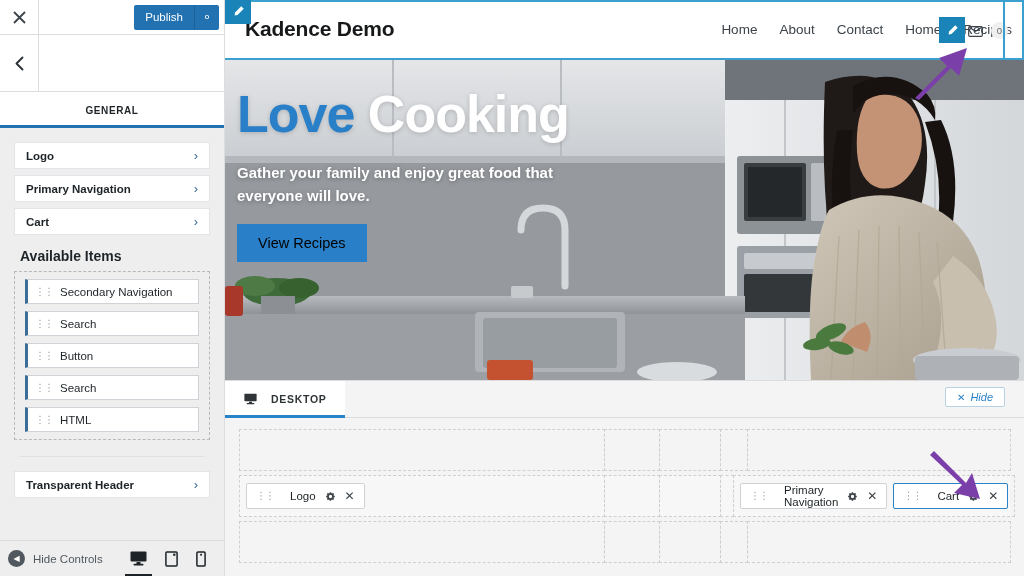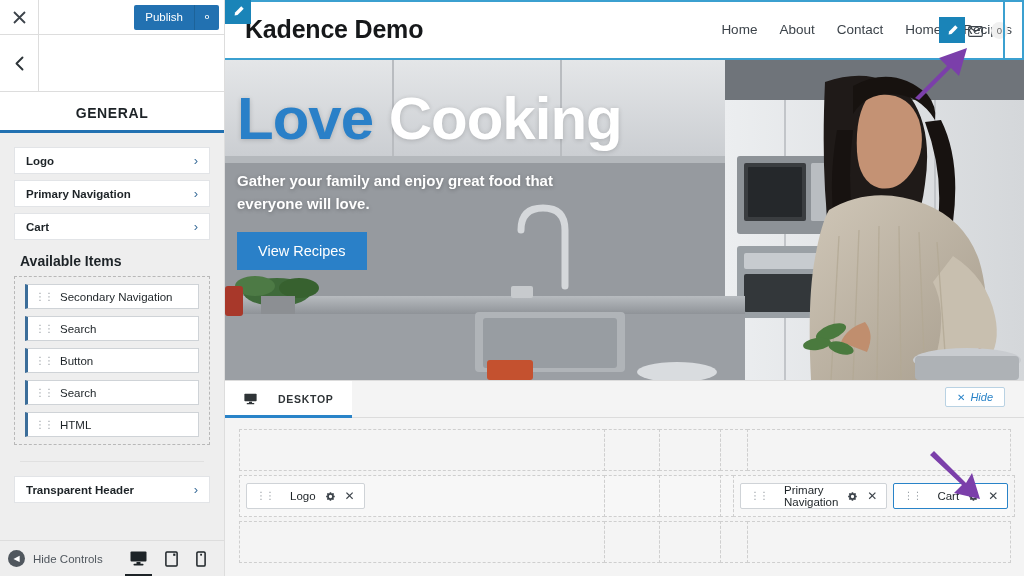--- a/index.html
+++ b/index.html
@@ -68,21 +68,21 @@
   .sb-head-small { font-size: 10.5px; color: #50575e; line-height: 14px; }
   .sb-head-big { font-size: 15px; color: #50575e; line-height: 22px; font-weight: 400; }
 
   .sb-tabs {
     display: flex; background: #eeeeee;
     border-bottom: 1px solid #dddddd;
     flex: 0 0 auto;
   }
   .sb-tab {
     flex: 1; text-align: center;
-    font-size: 14px; letter-spacing: 0.6px; font-weight: bold;
+    font-size: 10px; letter-spacing: 0.6px; font-weight: bold;
     color: #50575e; padding: 13px 0 11px;
     cursor: pointer;
     position: relative;
   }
   .sb-tab.active { background: #ffffff; color: #1d2327; }
   .sb-tab.active::after {
     content: ""; position: absolute; left: 0; right: 0; bottom: -1px;
     height: 3px; background: #2271b1;
   }
 
@@ -165,21 +165,21 @@
     box-sizing: border-box;
   }
   .hdr-hl-top { position: absolute; left: 0; right: 0; top: 0; height: 2px; background: #3ba0d0; }
   .edit-badge {
     position: absolute; left: 0; top: -2px;
     width: 26px; height: 26px; background: #1a84b8;
     display: flex; align-items: center; justify-content: center;
     cursor: pointer; z-index: 6;
   }
   .site-title {
-    font-size: 25px; font-weight: bold; color: #16181a;
+    font-size: 21px; font-weight: bold; color: #16181a;
     letter-spacing: -0.2px;
   }
   .site-nav {
     margin-left: auto; display: flex; align-items: center; gap: 22px;
     font-size: 13.5px; color: #3c434a;
     padding-right: 10px;
   }
   .site-nav a { color: #3c434a; text-decoration: none; cursor: pointer; }
   .nav-edit-badge {
     position: absolute; right: 57px; top: 17px;
@@ -207,35 +207,35 @@
     height: 320px;
     overflow: hidden;
     background: #b9bdc2;
   }
   .kitchen { position: absolute; inset: 0; }
   .hero-content {
     position: absolute; left: 12px; top: 28px; z-index: 3;
     width: 420px;
   }
   .hero-h1 {
-    font-size: 60px; font-weight: bold; line-height: 1.02;
+    font-size: 52px; font-weight: bold; line-height: 1.02;
     letter-spacing: -1px; color: #ffffff;
     text-shadow: 0 1px 5px rgba(0,0,0,0.18);
   }
   .hero-h1 .accent { color: #2a80c8; }
   .hero-p {
     margin-top: 20px;
     font-size: 15px; font-weight: bold; color: #ffffff;
     line-height: 1.55; width: 350px;
     text-shadow: 0 1px 4px rgba(0,0,0,0.3);
   }
   .hero-btn {
     margin-top: 16px;
     display: inline-block;
-    background: #2a80c8; color: #ffffff;
+    background: #2a80c8; color: #000000;
     font-size: 14.5px;
     padding: 11px 21px;
     cursor: pointer;
   }
 
   
   #builder {
     position: absolute; left: 225px; top: 380px;
     width: 799px; height: 196px;
     background: #f4f4f4;
@@ -243,21 +243,21 @@
     z-index: 20;
   }
   .bld-tabs {
     height: 37px;
     background: #f4f4f4;
     display: flex; align-items: stretch;
     border-bottom: 1px solid #dcdcdc;
     position: relative;
   }
   .bld-tab {
-    display: flex; align-items: center; gap: 21px;
+    display: flex; align-items: center; gap: 14px;
     padding: 0 19px;
     font-size: 10.5px; font-weight: bold; letter-spacing: 0.7px;
     color: #2f3437; cursor: pointer;
     position: relative;
   }
   .bld-tab.active { background: #ffffff; }
   .bld-tab.active::after {
     content: ""; position: absolute; left: 0; right: 0; bottom: -1px;
     height: 3px; background: #2983c8;
   }

